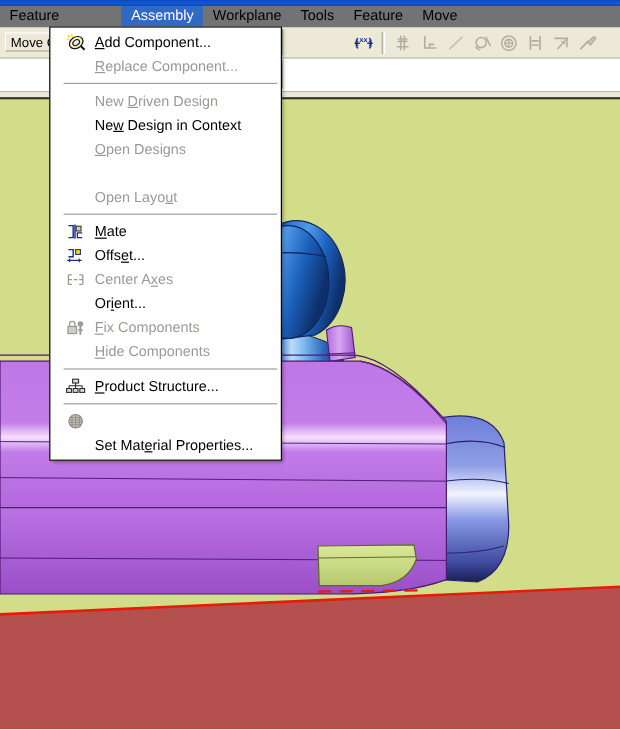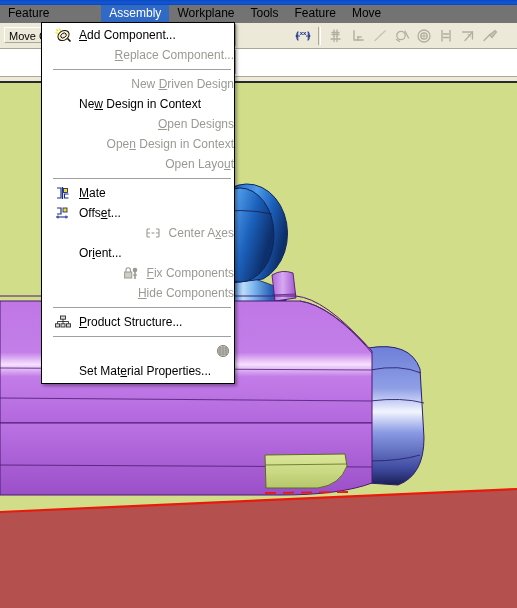--- a/index.html
+++ b/index.html
@@ -182,21 +182,21 @@
   .mi {
     display: flex;
     align-items: center;
     height: 20px;
     padding-left: 2px;
     font-size: 12px;
     color: #000000;
     white-space: nowrap;
     cursor: default;
   }
-  .mi.disabled { color: #9a9a94; justify-content: flex-end; }
+  .mi.disabled { color: #9a9a94; }
   .mi-icon {
     width: 22px; height: 18px;
     flex: 0 0 22px;
     display: flex;
     align-items: center;
     justify-content: center;
   }
   .mi-icon svg { display: block; }
   .mi-label {
     padding-left: 5px;
@@ -479,21 +479,20 @@
   <div class="mi">
     <span class="mi-icon"></span>
     <span class="mi-label">Ne<u>w</u> Design in Context</span>
   </div>
   <div class="mi disabled">
     <span class="mi-icon"></span>
     <span class="mi-label"><u>O</u>pen Designs</span>
   </div>
   <div class="mi disabled">
     <span class="mi-icon"></span>
-    <span class="mi-label">Ope<u>n</u> Design in Context</span>
   </div>
   <div class="mi disabled">
     <span class="mi-icon"></span>
     <span class="mi-label">Open Layo<u>u</u>t</span>
   </div>
 
   <div class="mi-sep"></div>
 
 
   <div class="mi">

